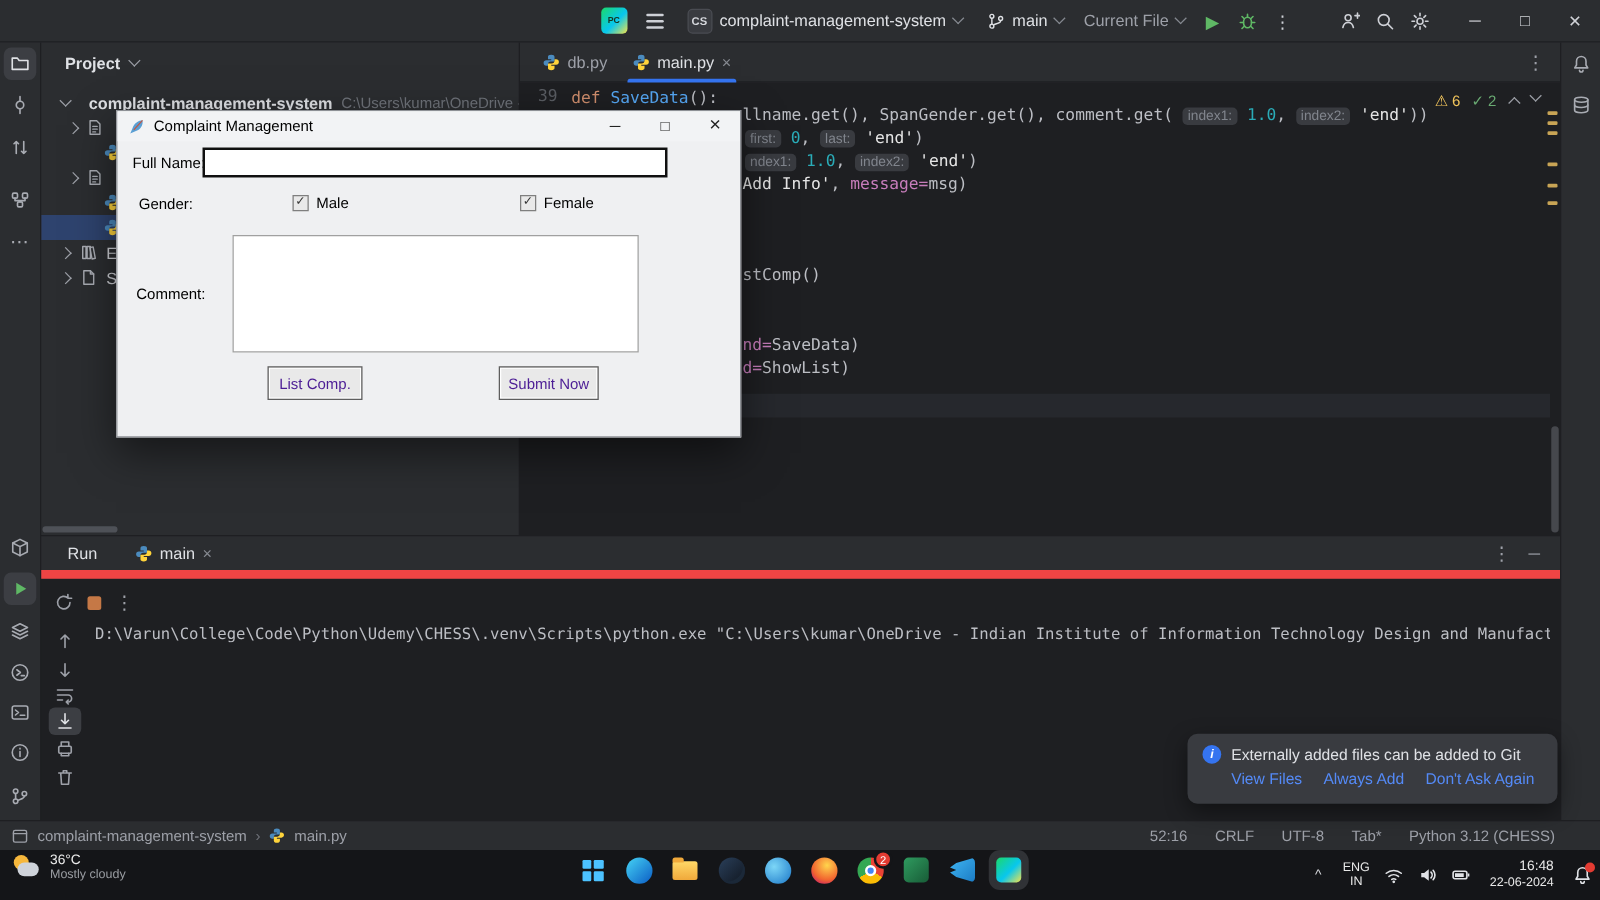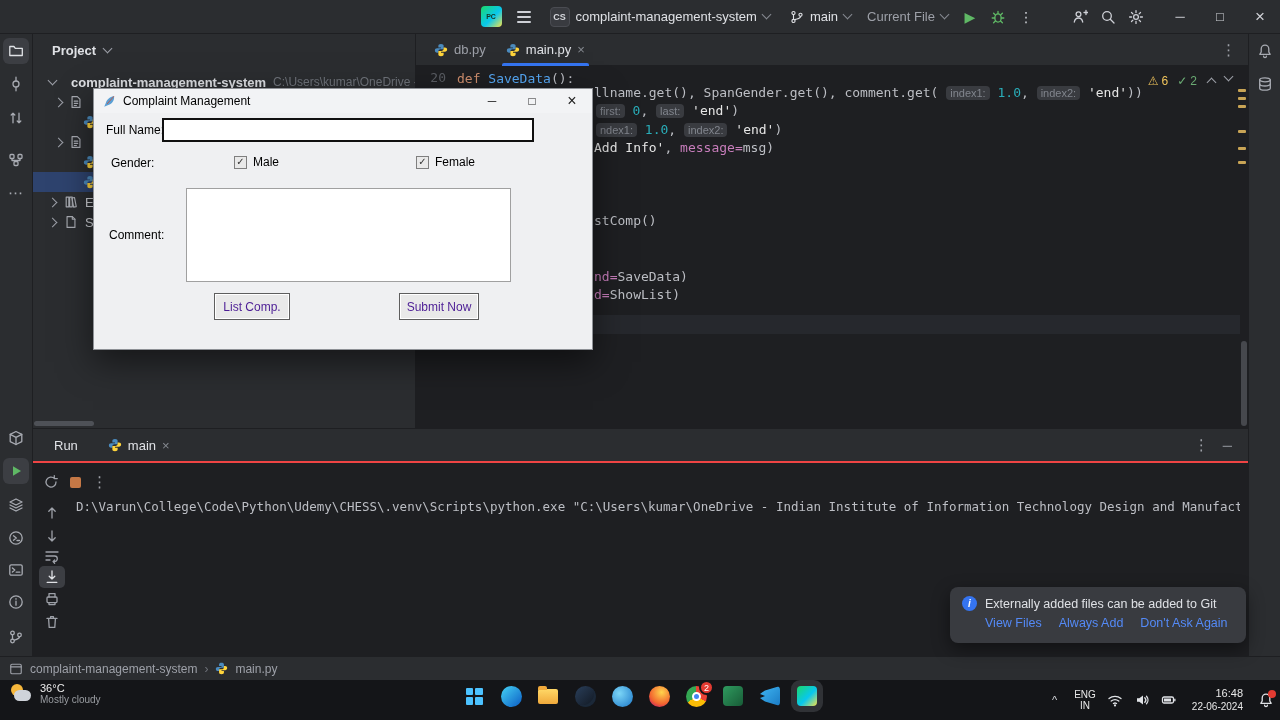--- a/index.html
+++ b/index.html
@@ -63,21 +63,21 @@
   .seg-kwarg{color:#C77DBB}
   .seg-hint{background:#393B40;color:#81858D;border-radius:4px;padding:1px 4px;font-size:11px;font-family:"Liberation Sans",sans-serif}
   .inspections{position:absolute;top:40px;right:16px;display:flex;align-items:center;gap:9px;font-size:12px;color:#9DA0A8}
   .insp-warn{color:#F2C55C;display:flex;align-items:center;gap:3px}
   .insp-ok{color:#6AAB73;display:flex;align-items:center;gap:3px}
   .insp-nav{color:#9DA0A8;display:flex;gap:10px;margin-left:2px}
   .mark{position:absolute;right:2px;width:8px;height:3px;background:#C8A455;border-radius:1px}
   .vthumb{position:absolute;right:1px;top:307px;width:6px;height:85px;background:#46484D;border-radius:3px}
   
   .run-panel{position:absolute;left:33px;top:428px;width:1215px;height:228px;background:#1E1F22;border-top:1px solid #1E1F22}
-  .run-header{height:34px;background:#2B2D30;border-bottom:2px solid #ef4444;display:flex;align-items:center}
+  .run-header{height:34px;background:#2B2D30;border-bottom:7px solid #ef4444;display:flex;align-items:center}
   .run-title{margin-left:21px;color:#DFE1E5}
   .run-tab{display:flex;align-items:center;gap:6px;margin-left:30px;color:#DFE1E5}
   .run-tab .close{color:#868A91}
   .run-header-right{margin-left:auto;display:flex;align-items:center;gap:14px;margin-right:16px;color:#9DA0A8}
   .run-toolbar{position:absolute;left:0;top:40px;height:26px;display:flex;align-items:center;gap:11px;padding-left:10px;color:#9DA0A8}
   .stop-sq{width:11px;height:11px;background:#C57846;border-radius:2px}
   .console-rail{position:absolute;left:6px;top:0;width:26px;color:#9DA0A8}
   .crail-item{position:absolute;left:0;width:26px;height:22px;display:flex;align-items:center;justify-content:center;border-radius:5px}
   .crail-item.active{background:#3C3E43;color:#DFE1E5}
   .console-text{position:absolute;left:43px;top:70px;right:8px;font-family:"DejaVu Sans Mono",monospace;font-size:12.5px;color:#BCBEC4;white-space:nowrap;overflow:hidden}
@@ -368,21 +368,21 @@
             <path fill="#4B8BBE" d="M8 1C6 1 5 1.8 5 3v2h3v1H3.5C2 6 1 7 1 8.5S2 11 3.5 11H5V9.5C5 8 6 7 7.5 7H11V3c0-1.2-1-2-3-2z"></path>
             <path fill="#FFD43B" d="M8 15c2 0 3-.8 3-2v-2H8v-1h4.5c1.5 0 2.5-1 2.5-2.5S14 5 12.5 5H11v1.5C11 8 10 9 8.5 9H5v4c0 1.2 1 2 3 2z"></path>
           </svg>
         <span>main.py</span>
         <span class="close">×</span>
       </div>
       <div class="tabbar-more">⋮</div>
     </div>
 
     <div class="cur-line"></div>
-    <div class="gutter-num">20</div>
+    <div class="gutter-num">39</div>
     <div class="code-layer">
         <div class="code-line" style="top: 36px; left: 41px;"><span class="seg-kw">def </span><span class="seg-fn">SaveData</span><span class="seg-pl">():</span></div>
         <div class="code-line" style="top: 50px; left: 178px;"><span class="seg-pl">llname.get(), SpanGender.get(), comment.get( </span><span class="seg-hint">index1:</span><span class="seg-pl"> </span><span class="seg-num">1.0</span><span class="seg-pl">, </span><span class="seg-hint">index2:</span><span class="seg-pl"> </span><span class="seg-str">'end'</span><span class="seg-pl">))</span></div>
         <div class="code-line" style="top: 68px; left: 180px;"><span class="seg-hint">first:</span><span class="seg-pl"> </span><span class="seg-num">0</span><span class="seg-pl">, </span><span class="seg-hint">last:</span><span class="seg-pl"> </span><span class="seg-str">'end'</span><span class="seg-pl">)</span></div>
         <div class="code-line" style="top: 87px; left: 180px;"><span class="seg-hint">ndex1:</span><span class="seg-pl"> </span><span class="seg-num">1.0</span><span class="seg-pl">, </span><span class="seg-hint">index2:</span><span class="seg-pl"> </span><span class="seg-str">'end'</span><span class="seg-pl">)</span></div>
         <div class="code-line" style="top: 105px; left: 178px;"><span class="seg-str">Add Info'</span><span class="seg-pl">, </span><span class="seg-kwarg">message=</span><span class="seg-pl">msg)</span></div>
         <div class="code-line" style="top: 178px; left: 178px;"><span class="seg-pl">stComp()</span></div>
         <div class="code-line" style="top: 234px; left: 178px;"><span class="seg-kwarg">nd=</span><span class="seg-pl">SaveData)</span></div>
         <div class="code-line" style="top: 252px; left: 178px;"><span class="seg-kwarg">d=</span><span class="seg-pl">ShowList)</span></div>
       </div>
@@ -475,20 +475,27 @@
         <rect x="2" y="2.6" width="12" height="10.8" rx="1.5"></rect>
         <path d="M2 5.6h12"></path>
       </svg>
     <span>complaint-management-system</span>
     <span class="sb-sep">›</span>
     <svg class="py-ico" style="width:13px;height:13px" viewBox="0 0 16 16">
         <path fill="#4B8BBE" d="M8 1C6 1 5 1.8 5 3v2h3v1H3.5C2 6 1 7 1 8.5S2 11 3.5 11H5V9.5C5 8 6 7 7.5 7H11V3c0-1.2-1-2-3-2z"></path>
         <path fill="#FFD43B" d="M8 15c2 0 3-.8 3-2v-2H8v-1h4.5c1.5 0 2.5-1 2.5-2.5S14 5 12.5 5H11v1.5C11 8 10 9 8.5 9H5v4c0 1.2 1 2 3 2z"></path>
       </svg>
     <span>main.py</span>
+    <span class="sb-right">
+      <span>52:16</span>
+      <span>CRLF</span>
+      <span>UTF-8</span>
+      <span>Tab*</span>
+      <span>Python 3.12 (CHESS)</span>
+    </span>
   </footer>
 
   <aside class="toast">
     <div class="toast-row1">
       <span class="info-badge">i</span>
       <span>Externally added files can be added to Git</span>
     </div>
     <div class="toast-actions">
       <a>View Files</a>
       <a>Always Add</a>

